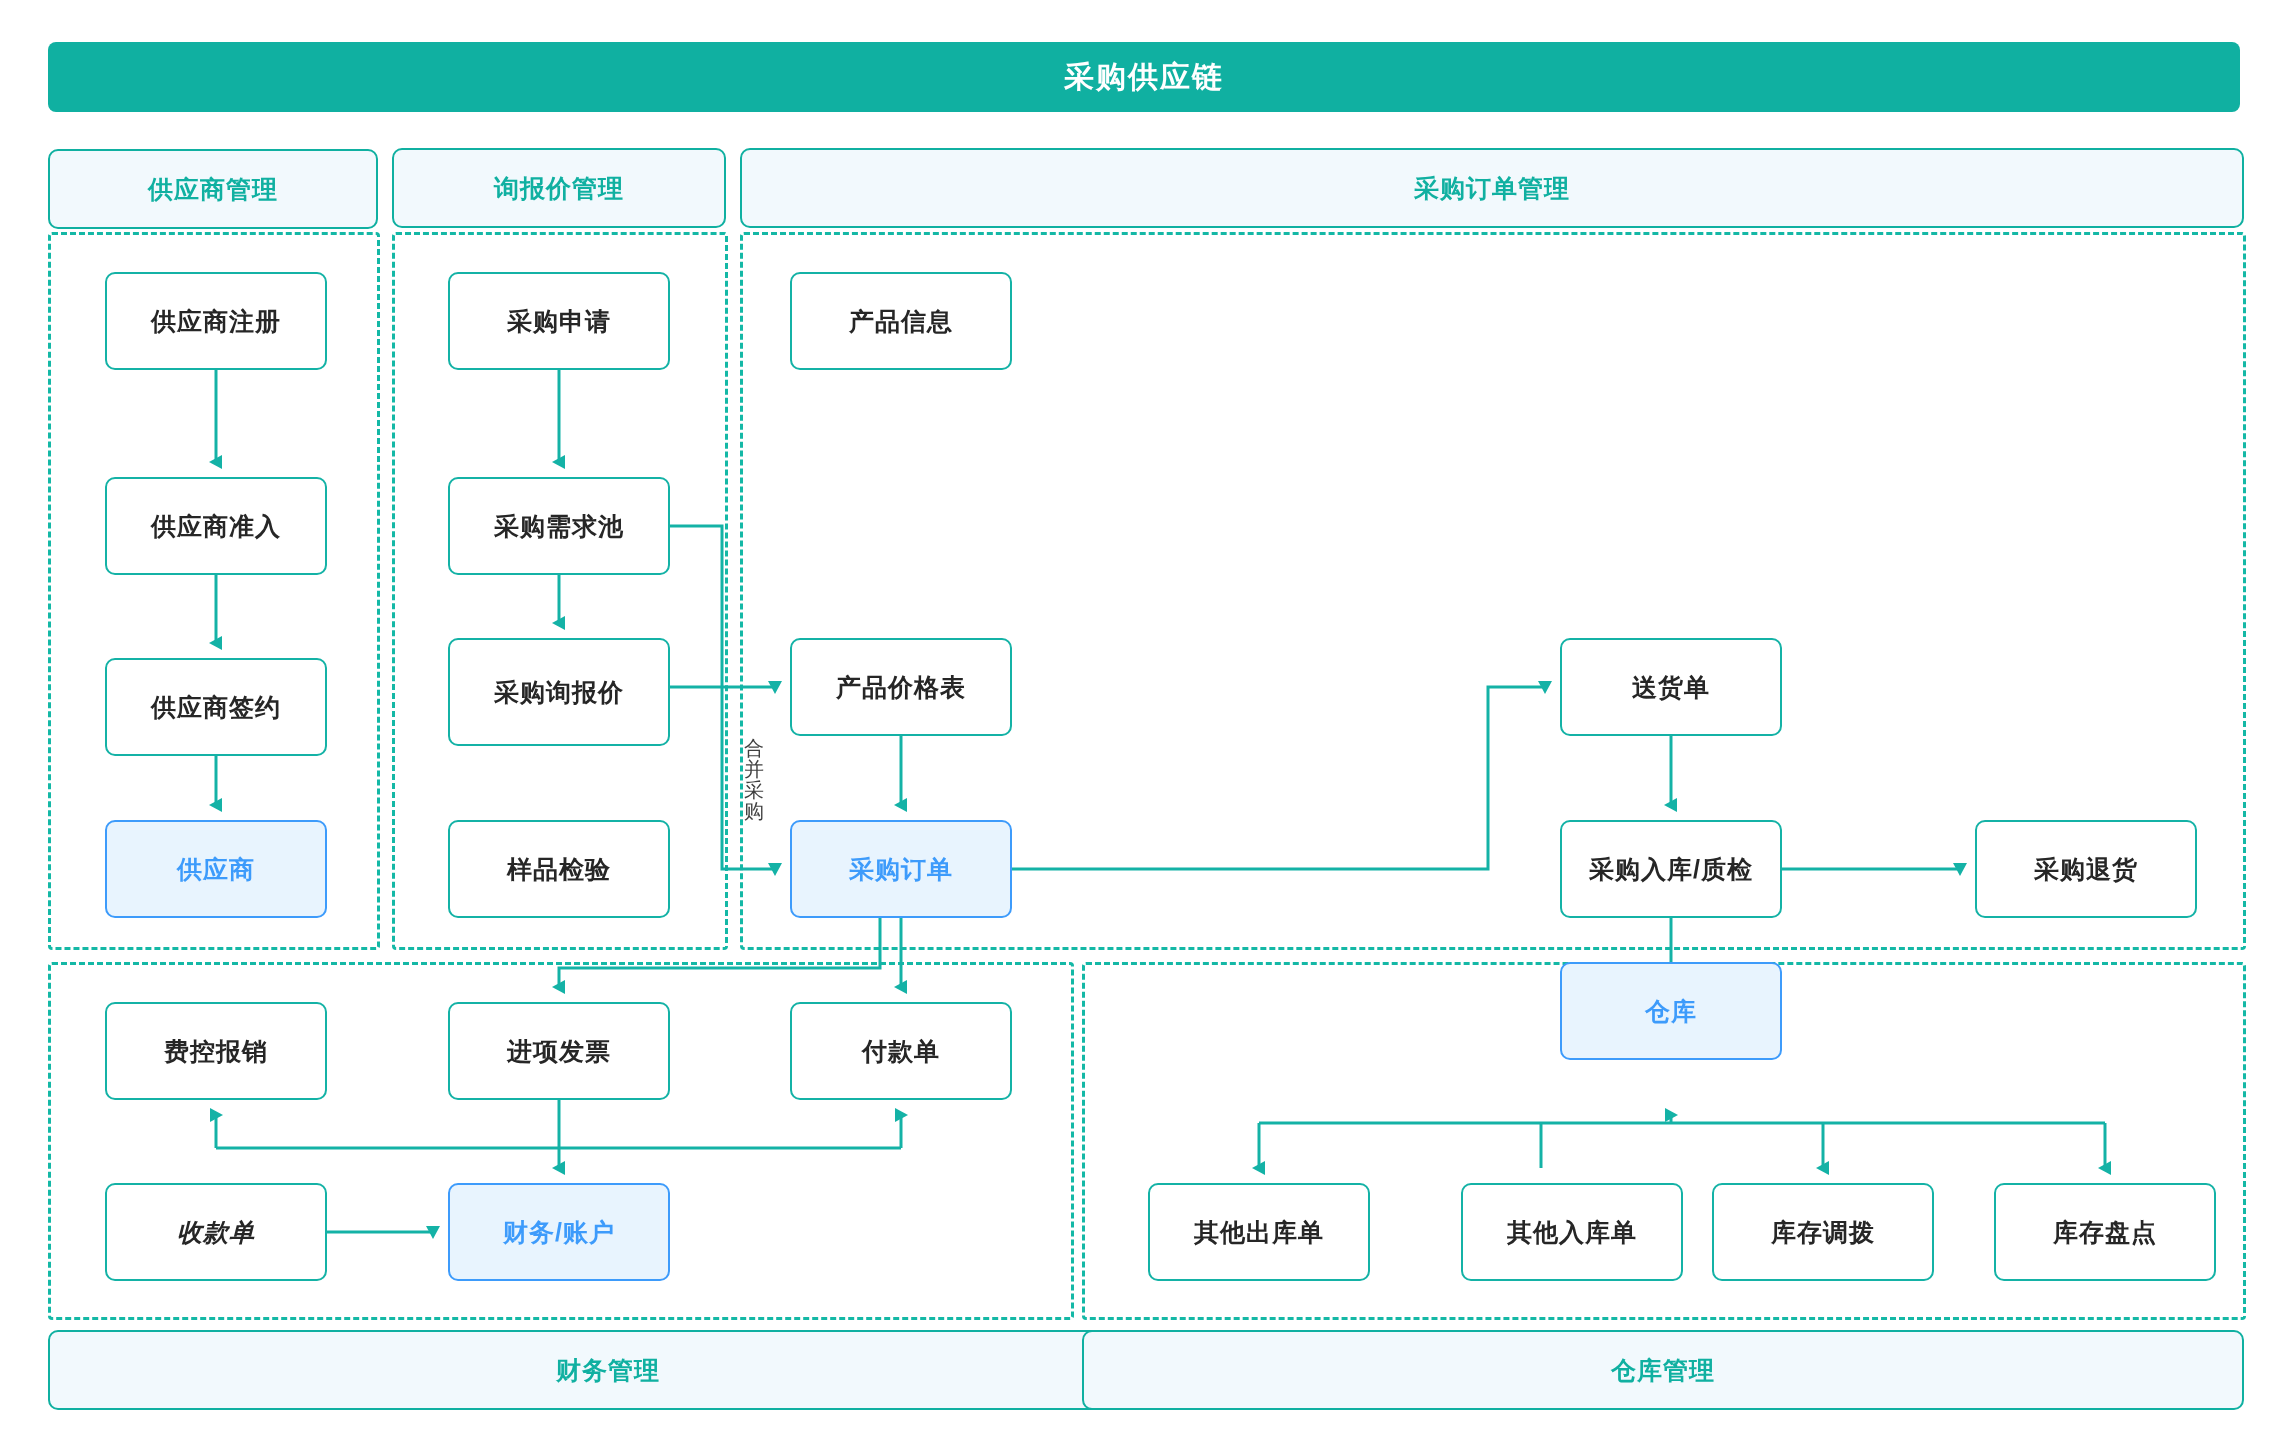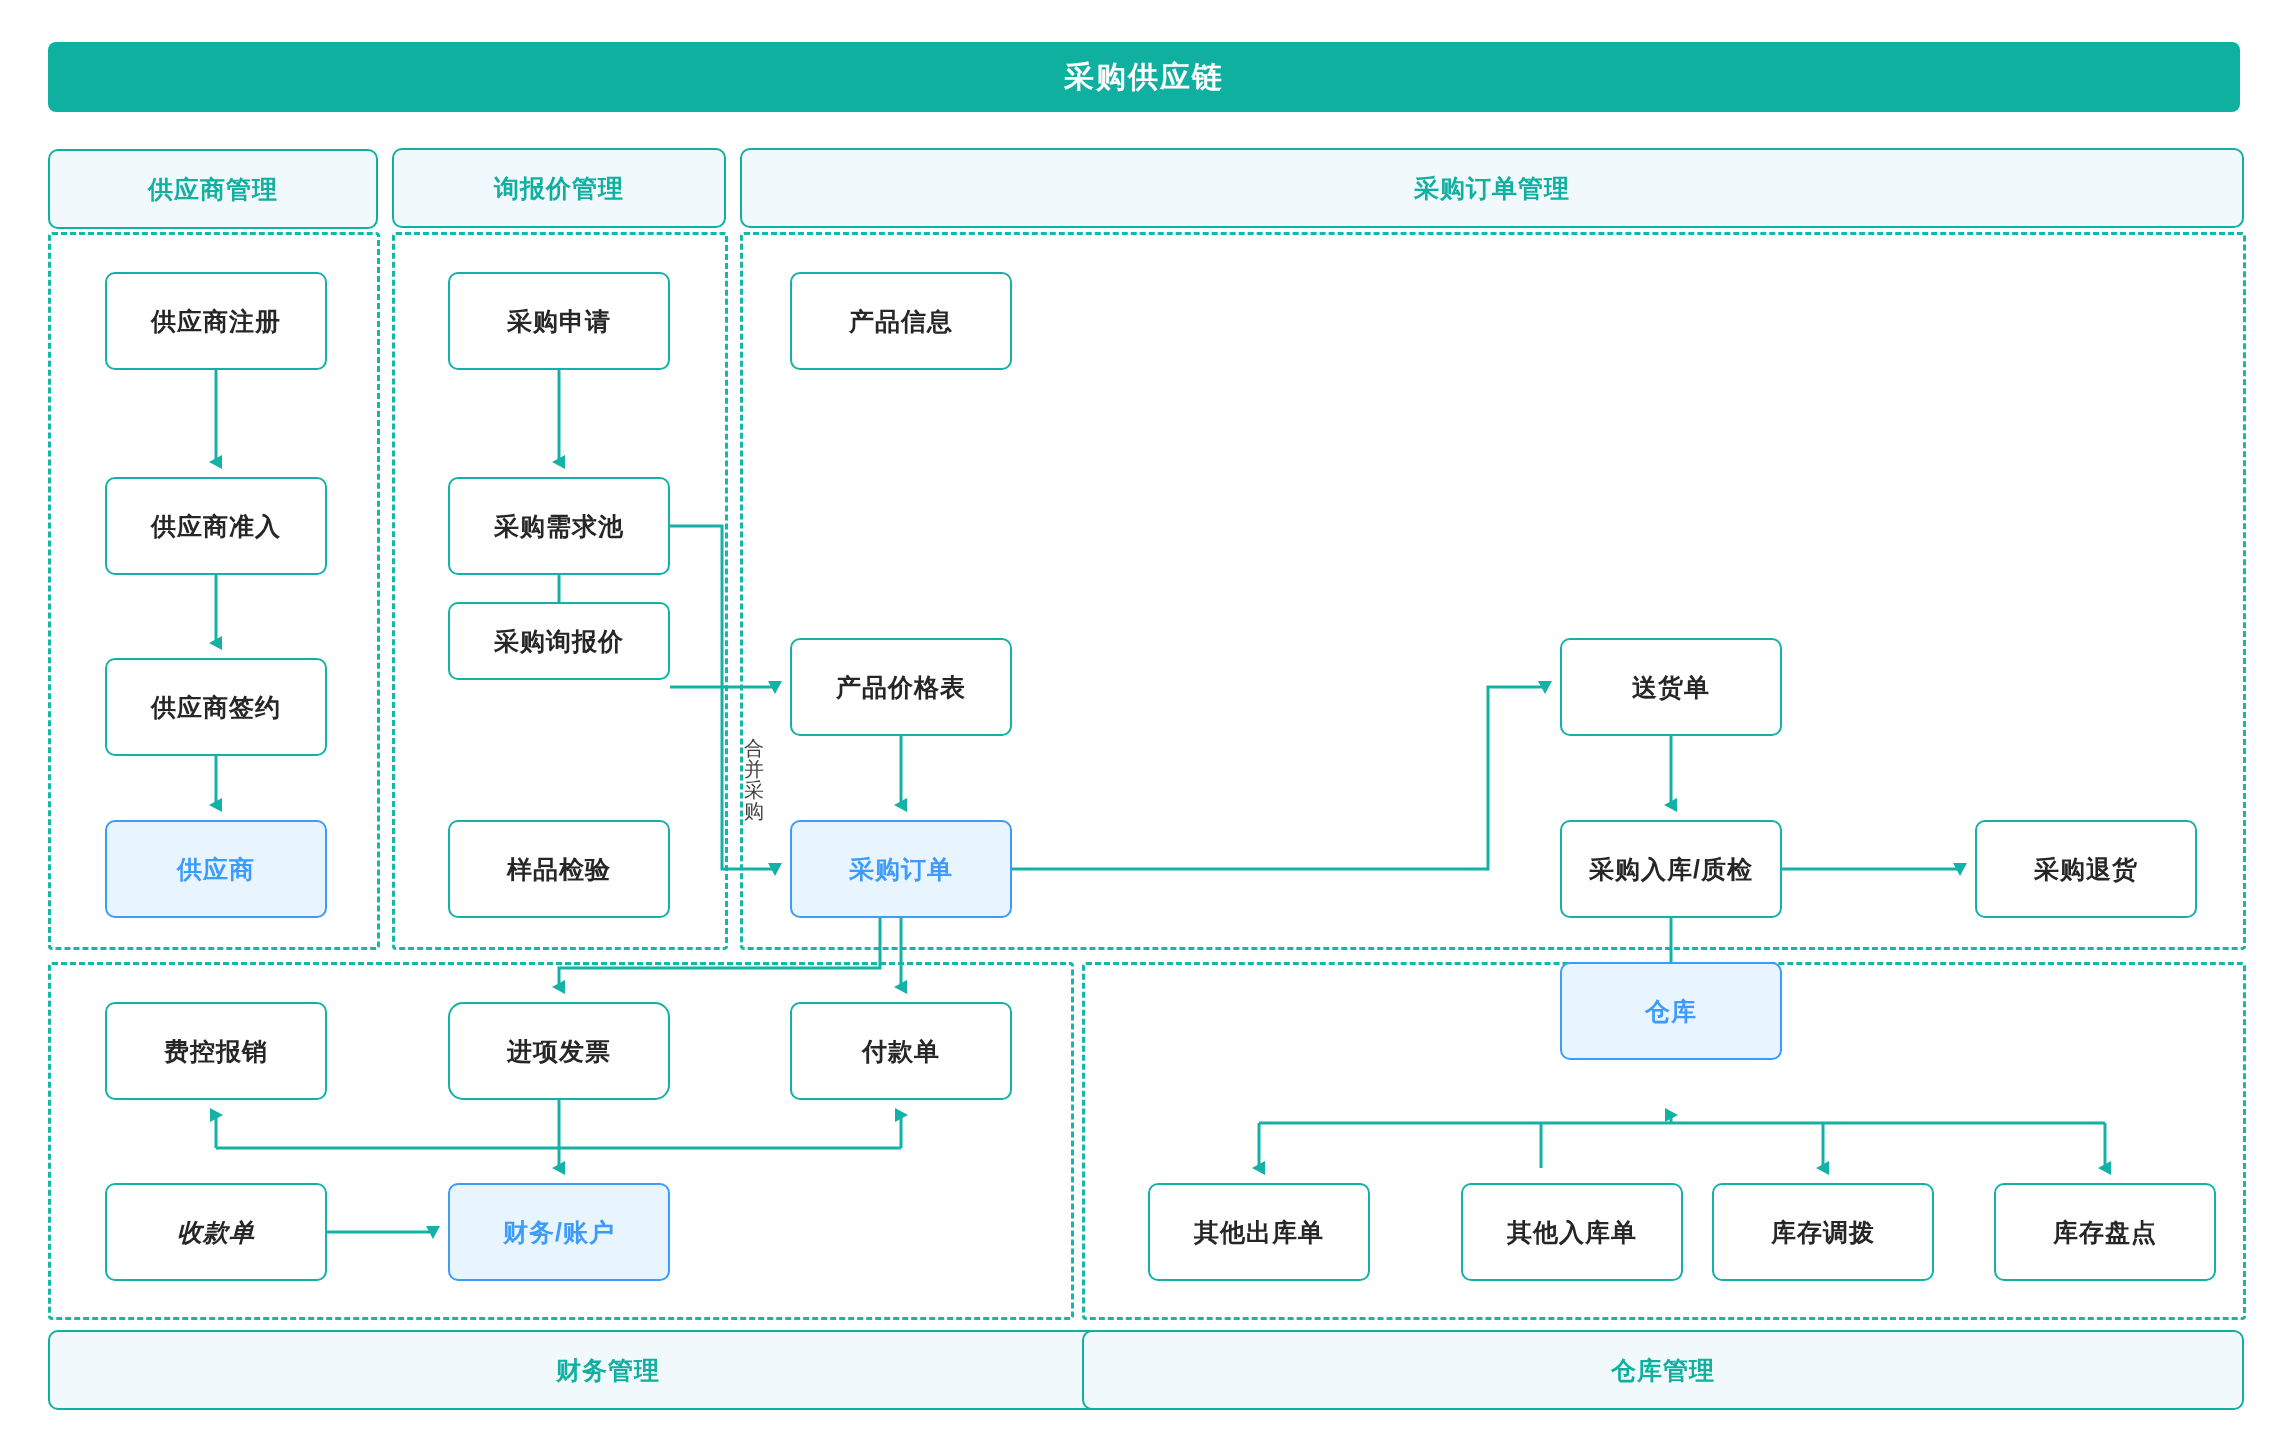--- a/index.html
+++ b/index.html
@@ -121,21 +121,21 @@
       </div>
       <div class="node accent" style="left: 105px; top: 820px; width: 222px; height: 98px;">
         <span>供应商</span>
       </div>
       <div class="node" style="left: 448px; top: 272px; width: 222px; height: 98px;">
         <span>采购申请</span>
       </div>
       <div class="node" style="left: 448px; top: 477px; width: 222px; height: 98px;">
         <span>采购需求池</span>
       </div>
-      <div class="node" style="left: 448px; top: 602px; width: 222px; height: 78px;">
+      <div class="node" style="left: 448px; top: 638px; width: 222px; height: 108px;">
         <span>采购询报价</span>
       </div>
       <div class="node" style="left: 448px; top: 820px; width: 222px; height: 98px;">
         <span>样品检验</span>
       </div>
       <div class="node" style="left: 790px; top: 272px; width: 222px; height: 98px;">
         <span>产品信息</span>
       </div>
       <div class="node" style="left: 790px; top: 638px; width: 222px; height: 98px;">
         <span>产品价格表</span>
@@ -148,21 +148,21 @@
       </div>
       <div class="node" style="left: 1560px; top: 820px; width: 222px; height: 98px;">
         <span>采购入库/质检</span>
       </div>
       <div class="node" style="left: 1975px; top: 820px; width: 222px; height: 98px;">
         <span>采购退货</span>
       </div>
       <div class="node" style="left: 105px; top: 1002px; width: 222px; height: 98px;">
         <span>费控报销</span>
       </div>
-      <div class="node" style="left: 448px; top: 1002px; width: 222px; height: 98px; border-radius: 15px;">
+      <div class="node" style="left: 448px; top: 1002px; width: 222px; height: 98px;">
         <span>进项发票</span>
       </div>
       <div class="node" style="left: 790px; top: 1002px; width: 222px; height: 98px;">
         <span>付款单</span>
       </div>
       <div class="node" style="left: 105px; top: 1183px; width: 222px; height: 98px; font-style: italic;">
         <span>收款单</span>
       </div>
       <div class="node accent" style="left: 448px; top: 1183px; width: 222px; height: 98px;">
         <span>财务/账户</span>

